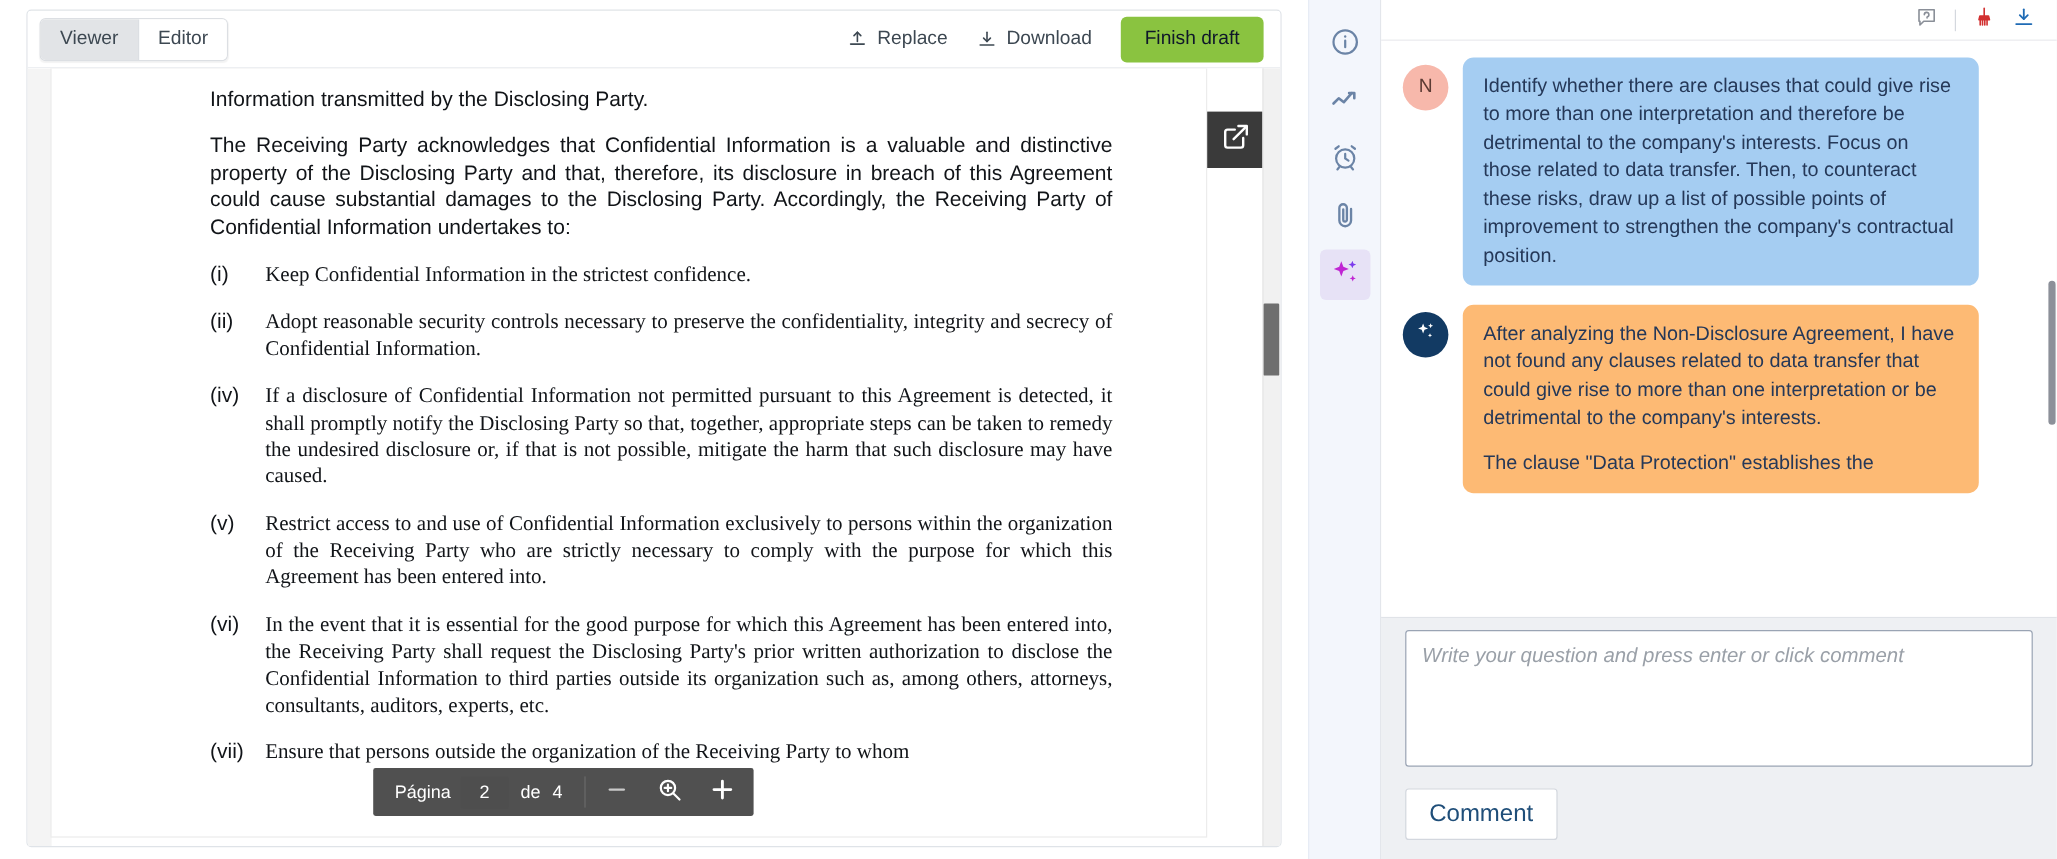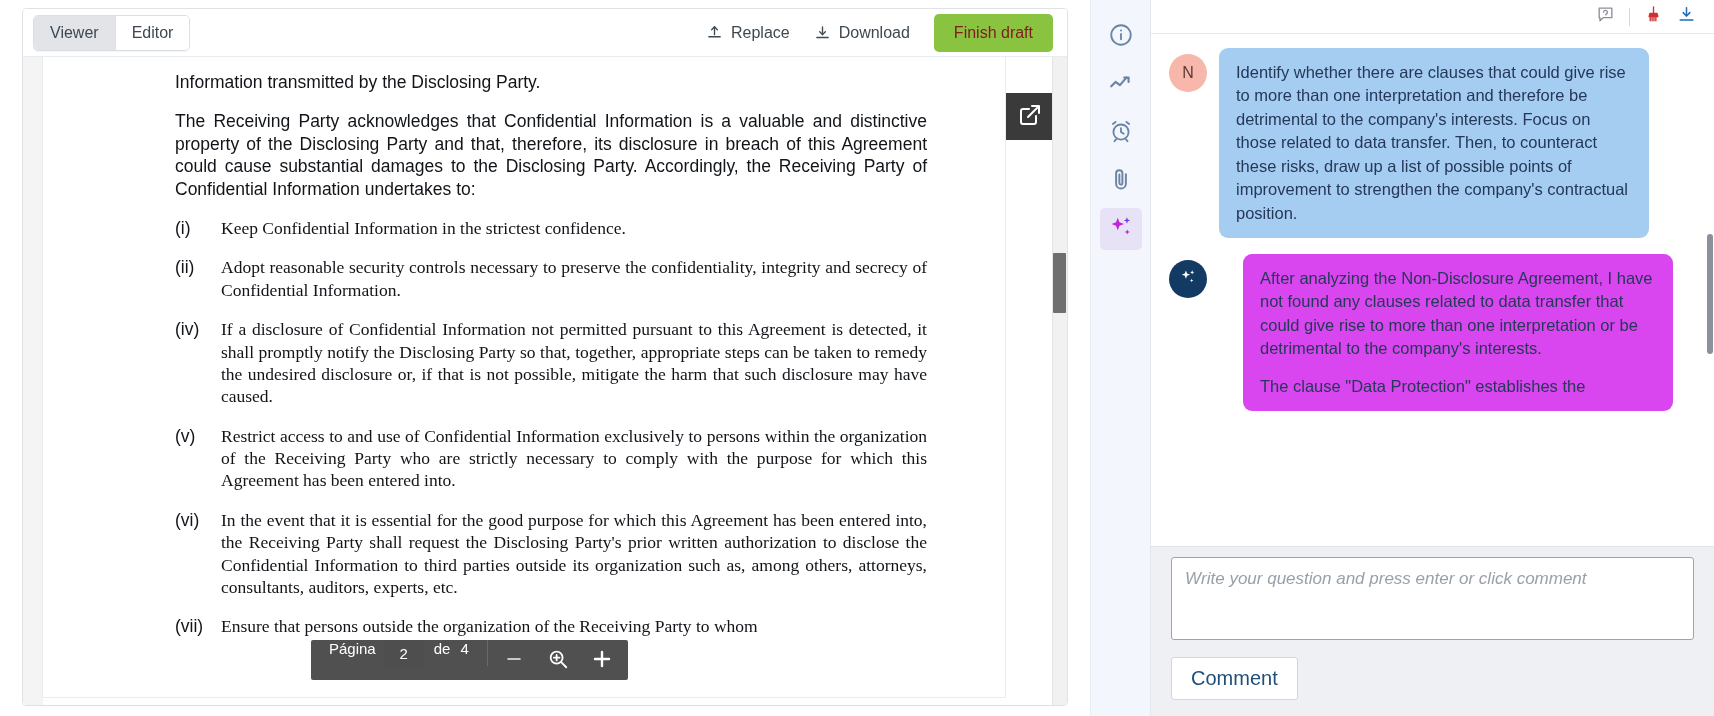--- a/index.html
+++ b/index.html
@@ -53,21 +53,21 @@
 
   .tb-spacer { flex: 1; }
   .tb-btn {
     display: inline-flex; align-items: center; gap: 8px;
     font-size: 16px; color: #3d4852;
     padding: 7px 12px; cursor: pointer; background: transparent;
     border: none; font-family: inherit;
   }
   .tb-btn svg { display: block; }
   .finish-btn {
-    background: #8ac340; color: #7f1d1d;
+    background: #8ac340; color: #0f172a;
     font-size: 16px; padding: 10px 20px;
     border: none; border-radius: 5px; cursor: pointer;
     margin-left: 12px; font-family: inherit;
   }
 
   
   .doc-scroll {
     position: relative;
     height: 649px;
     background: #ffffff;
@@ -117,21 +117,21 @@
     display: flex; align-items: center; justify-content: center;
     cursor: pointer;
   }
 
   
   .page-nav {
     position: absolute;
     left: 288px; bottom: 26px;
     height: 40px;
     background: rgba(56,56,56,.88);
-    display: flex; align-items: flex-start;
+    display: flex; align-items: center;
     color: #ffffff; font-size: 15px;
     padding: 0 4px;
     border-radius: 2px;
   }
   .page-nav .lbl { padding: 0 8px 0 14px; }
   .page-nav .numbox {
     background: #4e4e4e; color: #ffffff;
     width: 40px; text-align: center;
     padding: 5px 0; border-radius: 2px;
     font-size: 15px; border: none; font-family: inherit;
@@ -209,21 +209,21 @@
   .av.ai { background: #123a63; }
   .bubble {
     border-radius: 9px;
     padding: 13px 17px;
     font-size: 16.5px;
     line-height: 1.42;
     color: #253858;
     max-width: 430px;
   }
   .bubble.user { background: #a5cdf2; }
-  .bubble.ai { background: #d946ef; margin-left: 24px; }
+  .bubble.ai { background: #fdba74; }
   .bubble.ai p + p { margin-top: 14px; }
 
   
   .chat-sb-track {
     position: absolute; right: 0; top: 0;
     width: 8px; height: 100%;
     background: transparent;
   }
   .chat-sb-thumb {
     position: absolute; right: 1px; top: 200px;
@@ -234,21 +234,21 @@
   .chat-foot {
     background: #eef0f3;
     padding: 10px 20px 16px 20px;
     border-top: 1px solid #e0e3e8;
   }
   .disclaimer {
     font-size: 13px; font-style: italic;
     color: #6b7280; margin-bottom: 8px;
   }
   .q-input {
-    width: 100%; height: 83px;
+    width: 100%; height: 114px;
     border: 1px solid #9aa4b4; border-radius: 3px;
     background: #ffffff;
     padding: 11px 13px;
     font-size: 17px; font-style: italic;
     color: #9aa0a8;
     font-family: "Liberation Sans", sans-serif;
     resize: none; outline: none;
   }
   .q-input::placeholder { color: #9aa0a8; font-style: italic; }
   .comment-btn {

